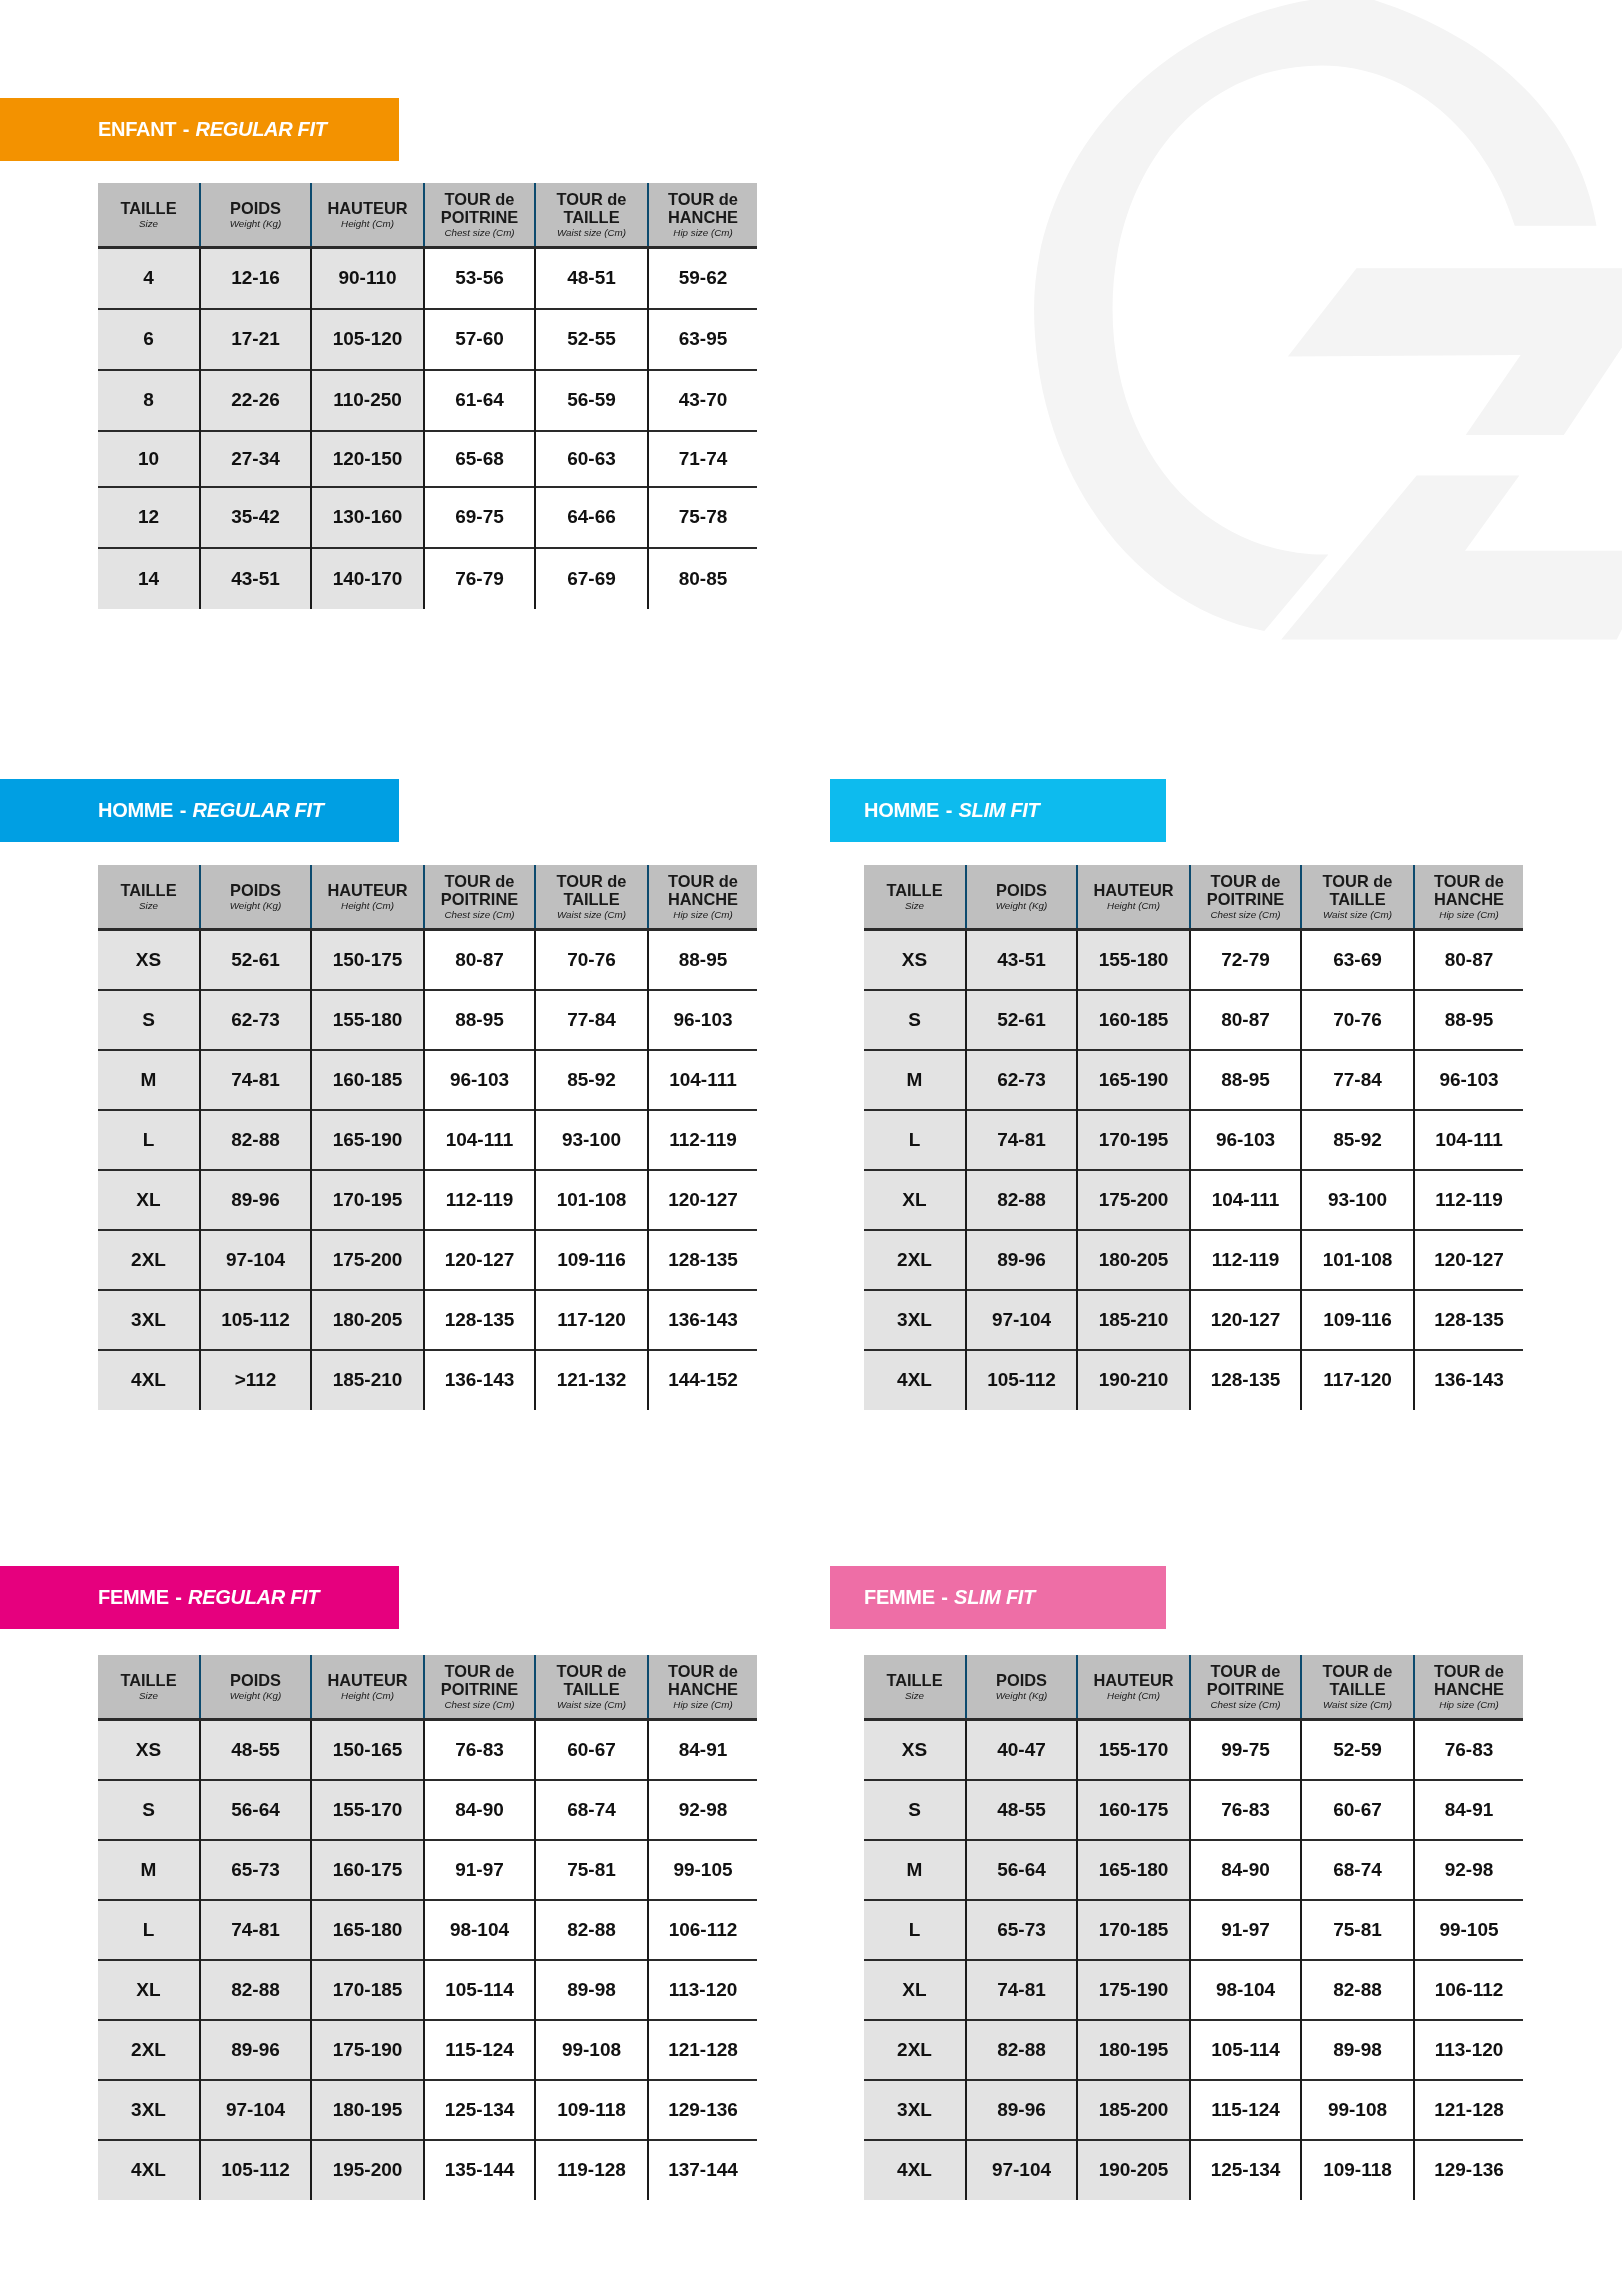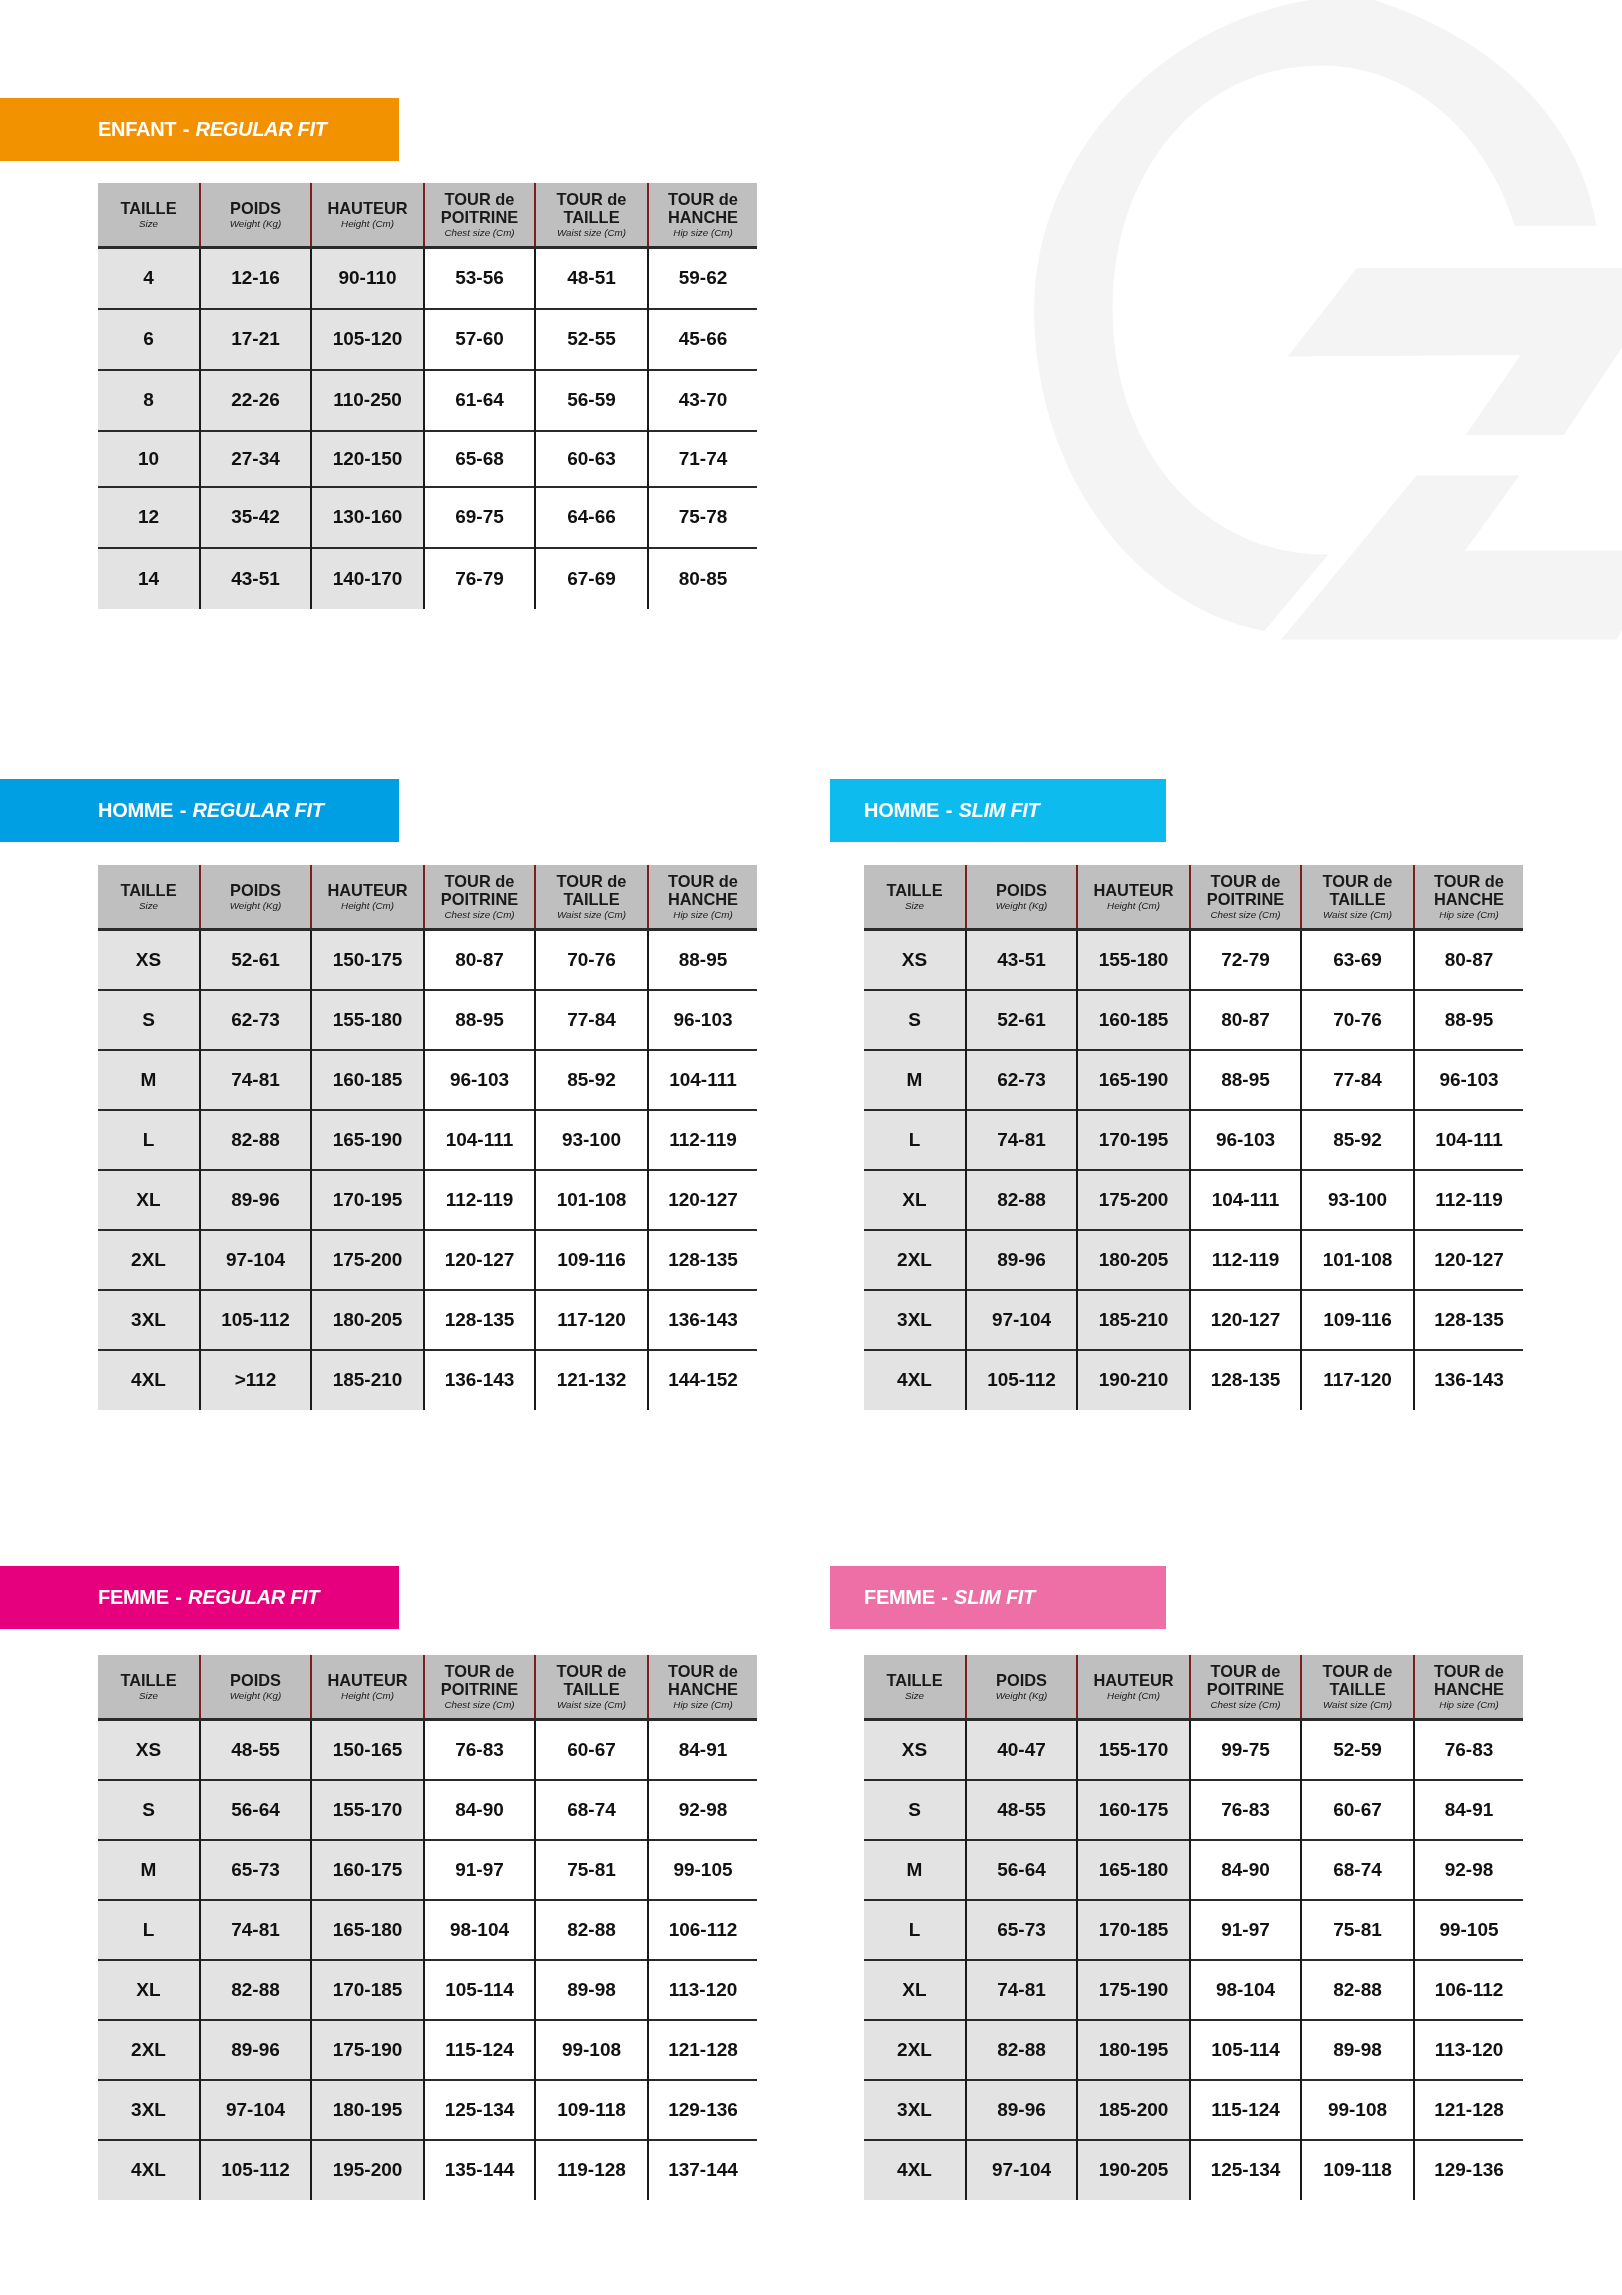--- a/index.html
+++ b/index.html
@@ -2,21 +2,21 @@
 <html style="font-size:10.5px"><head>
 <meta charset="utf-8">
 <style>
   html,body{margin:0;padding:0;background:#ffffff;}
   body{width:1623px;height:2295px;position:relative;overflow:hidden;font-family:"Liberation Sans","DejaVu Sans",sans-serif;color:#111;}
   .logo{position:absolute;left:916px;top:0;width:707px;height:654px;z-index:0;}
   .banner{position:absolute;height:63px;display:flex;align-items:center;color:#fff;font-weight:bold;font-size:20px;letter-spacing:-0.3px;z-index:1;}
   .banner .main{margin-right:6.5px;}
   .banner .fit{font-style:italic;}
   .tbl{position:absolute;border-collapse:collapse;table-layout:fixed;z-index:1;}
-  .tbl th{background:#bfbfbf;height:63px;padding:0;text-align:center;vertical-align:middle;border-left:2px solid #7f1d1d;border-bottom:3.3px solid #2a2a2a;font-weight:bold;font-size:16.4px;line-height:17.7px;color:#1a1a1a;}
+  .tbl th{background:#bfbfbf;height:63px;padding:0;text-align:center;vertical-align:middle;border-left:2px solid #0c4a6e;border-bottom:3.3px solid #2a2a2a;font-weight:bold;font-size:16.4px;line-height:17.7px;color:#1a1a1a;}
   .tbl th:first-child{border-left:none;}
   .tbl th .sub{display:block;font-weight:normal;font-style:italic;font-size:9.8px;line-height:11px;}
   .tbl td{padding:0;text-align:center;vertical-align:middle;font-weight:bold;font-size:19px;color:#111;border-left:2px solid #1a1a1a;border-top:2px solid #2a2a2a;}
   .tbl tr:nth-child(1) td{border-top:none;}
   .tbl td:first-child{border-left:none;}
   .tbl td.g{background:#e3e3e3;}
   .tbl td.w{background:#ffffff;}
 </style>
 </head>
 <body>
@@ -85,21 +85,21 @@
         <td class="w">53-56</td>
         <td class="w">48-51</td>
         <td class="w">59-62</td>
       </tr>
       <tr style="height: 61px;">
         <td class="g">6</td>
         <td class="g">17-21</td>
         <td class="g">105-120</td>
         <td class="w">57-60</td>
         <td class="w">52-55</td>
-        <td class="w">45-66</td>
+        <td class="w">63-95</td>
       </tr>
       <tr style="height: 61px;">
         <td class="g">8</td>
         <td class="g">22-26</td>
         <td class="g">110-250</td>
         <td class="w">61-64</td>
         <td class="w">56-59</td>
         <td class="w">43-70</td>
       </tr>
       <tr style="height: 56px;">

